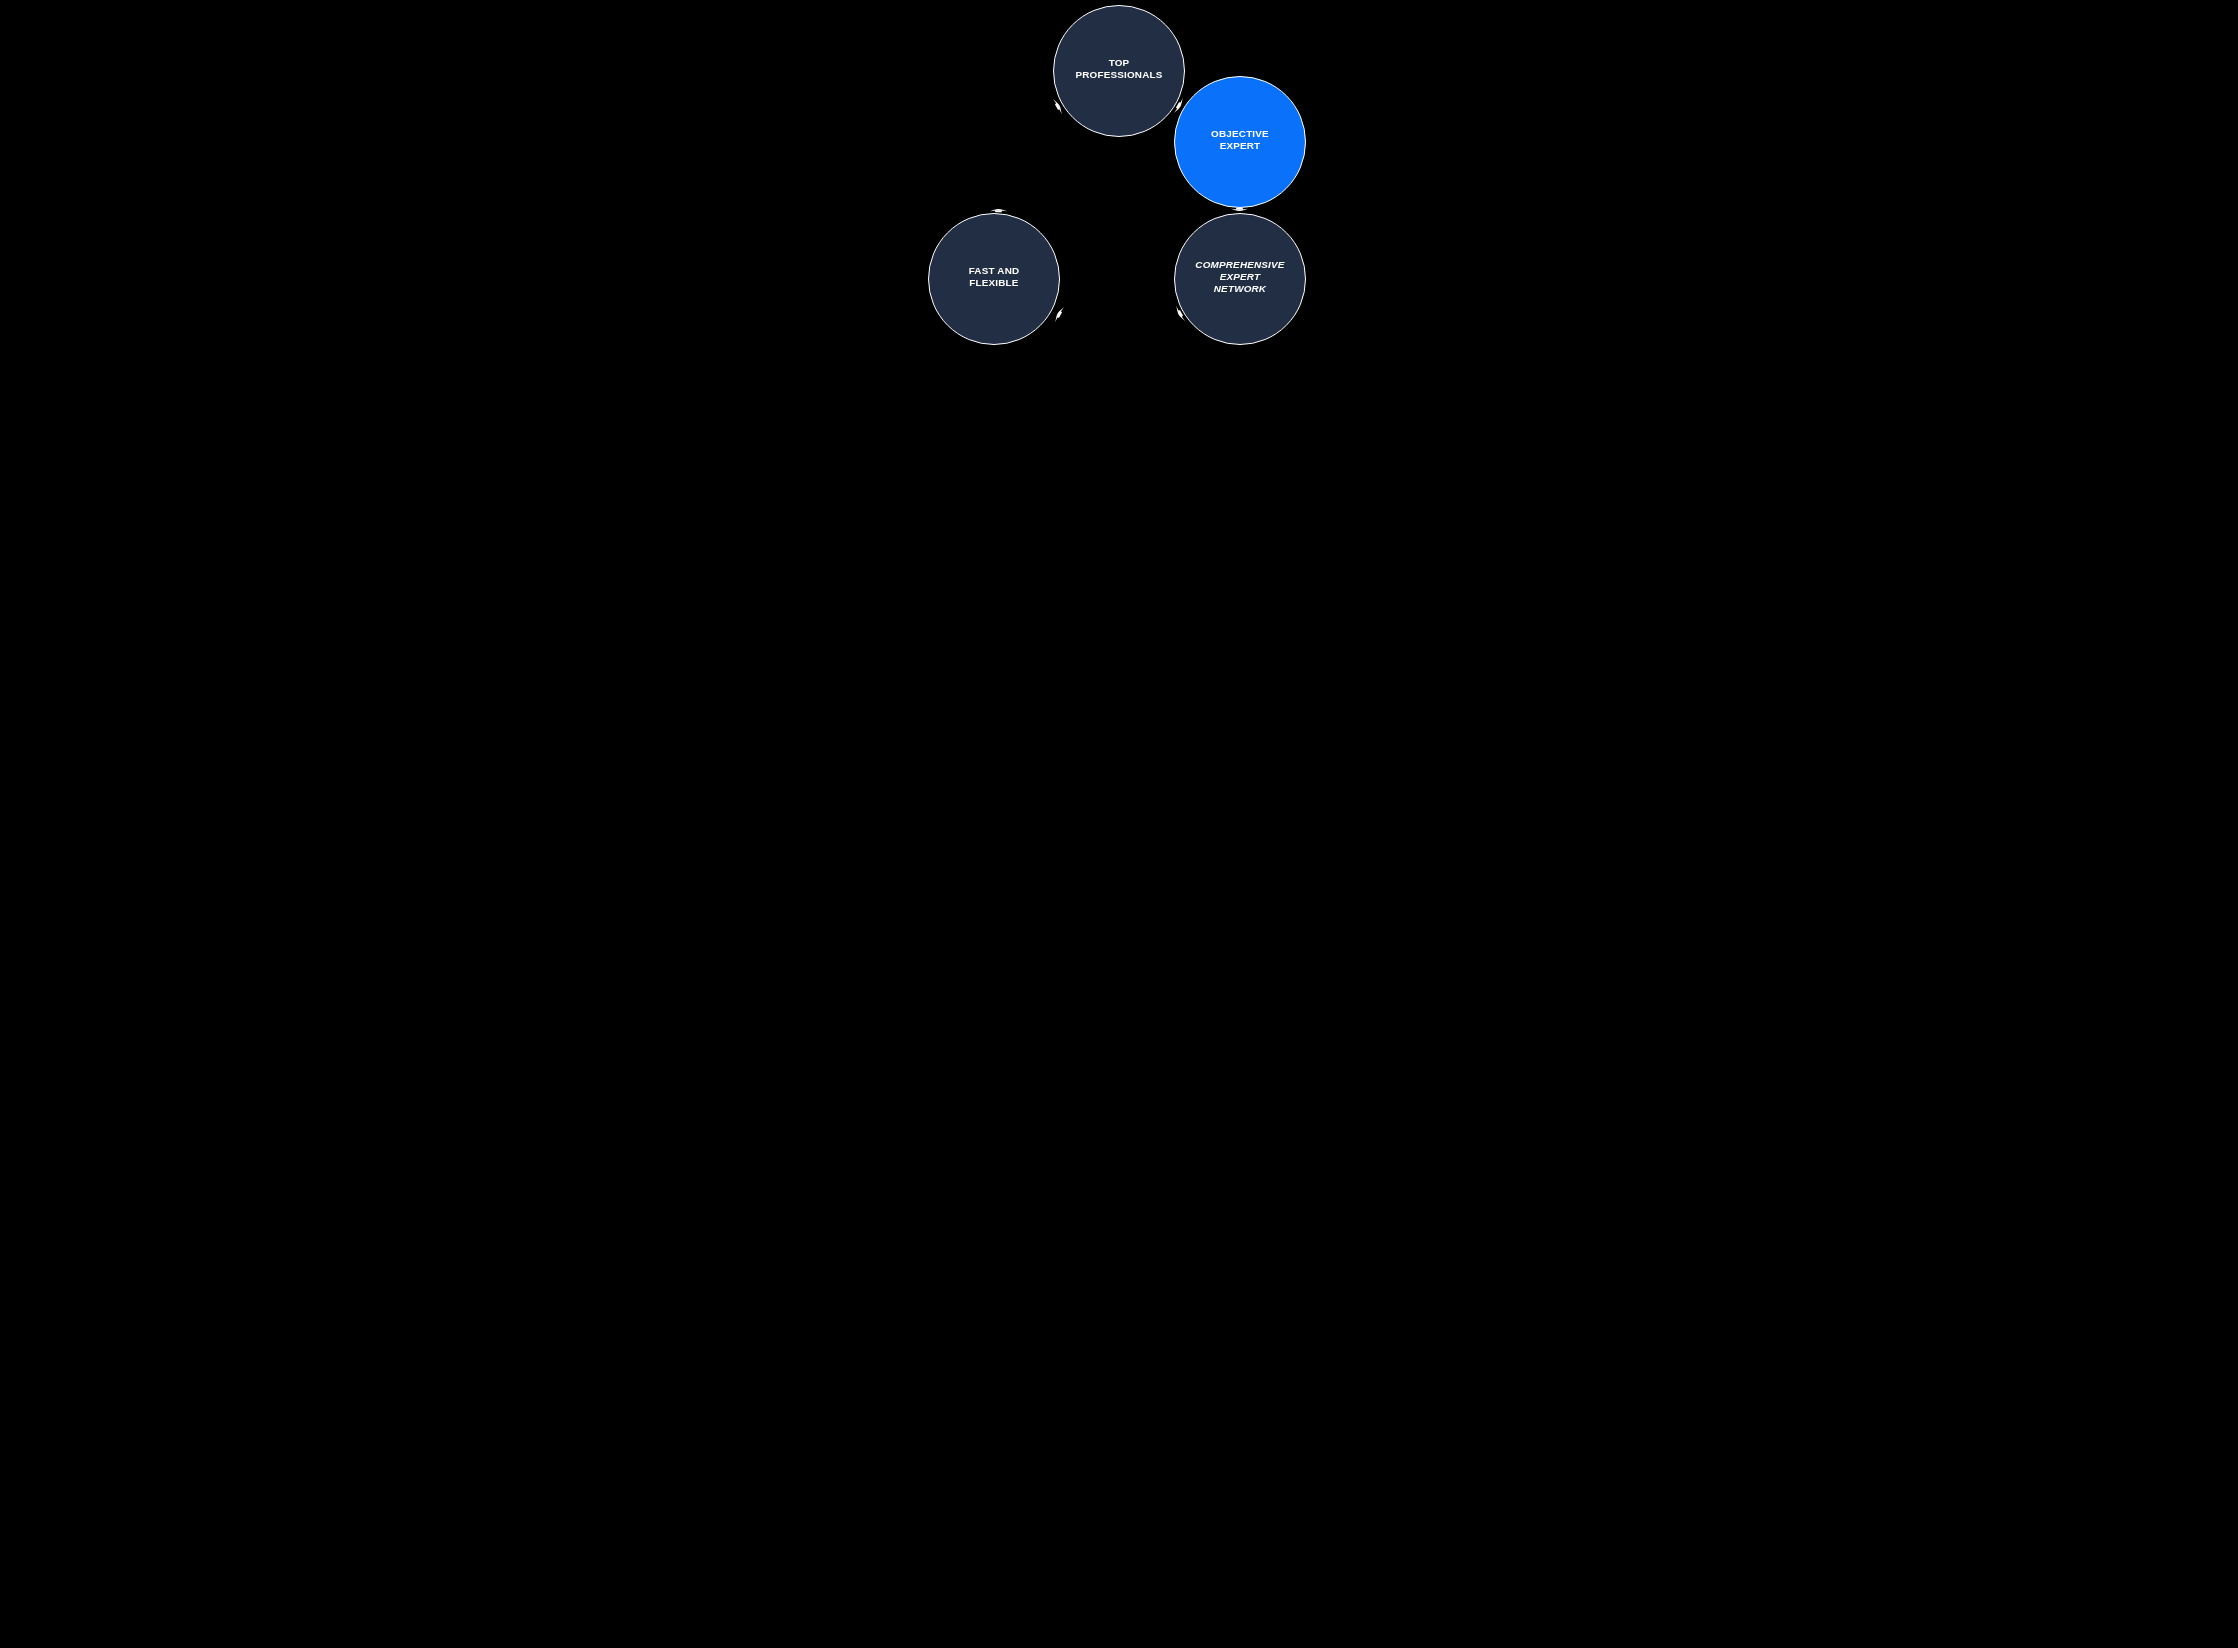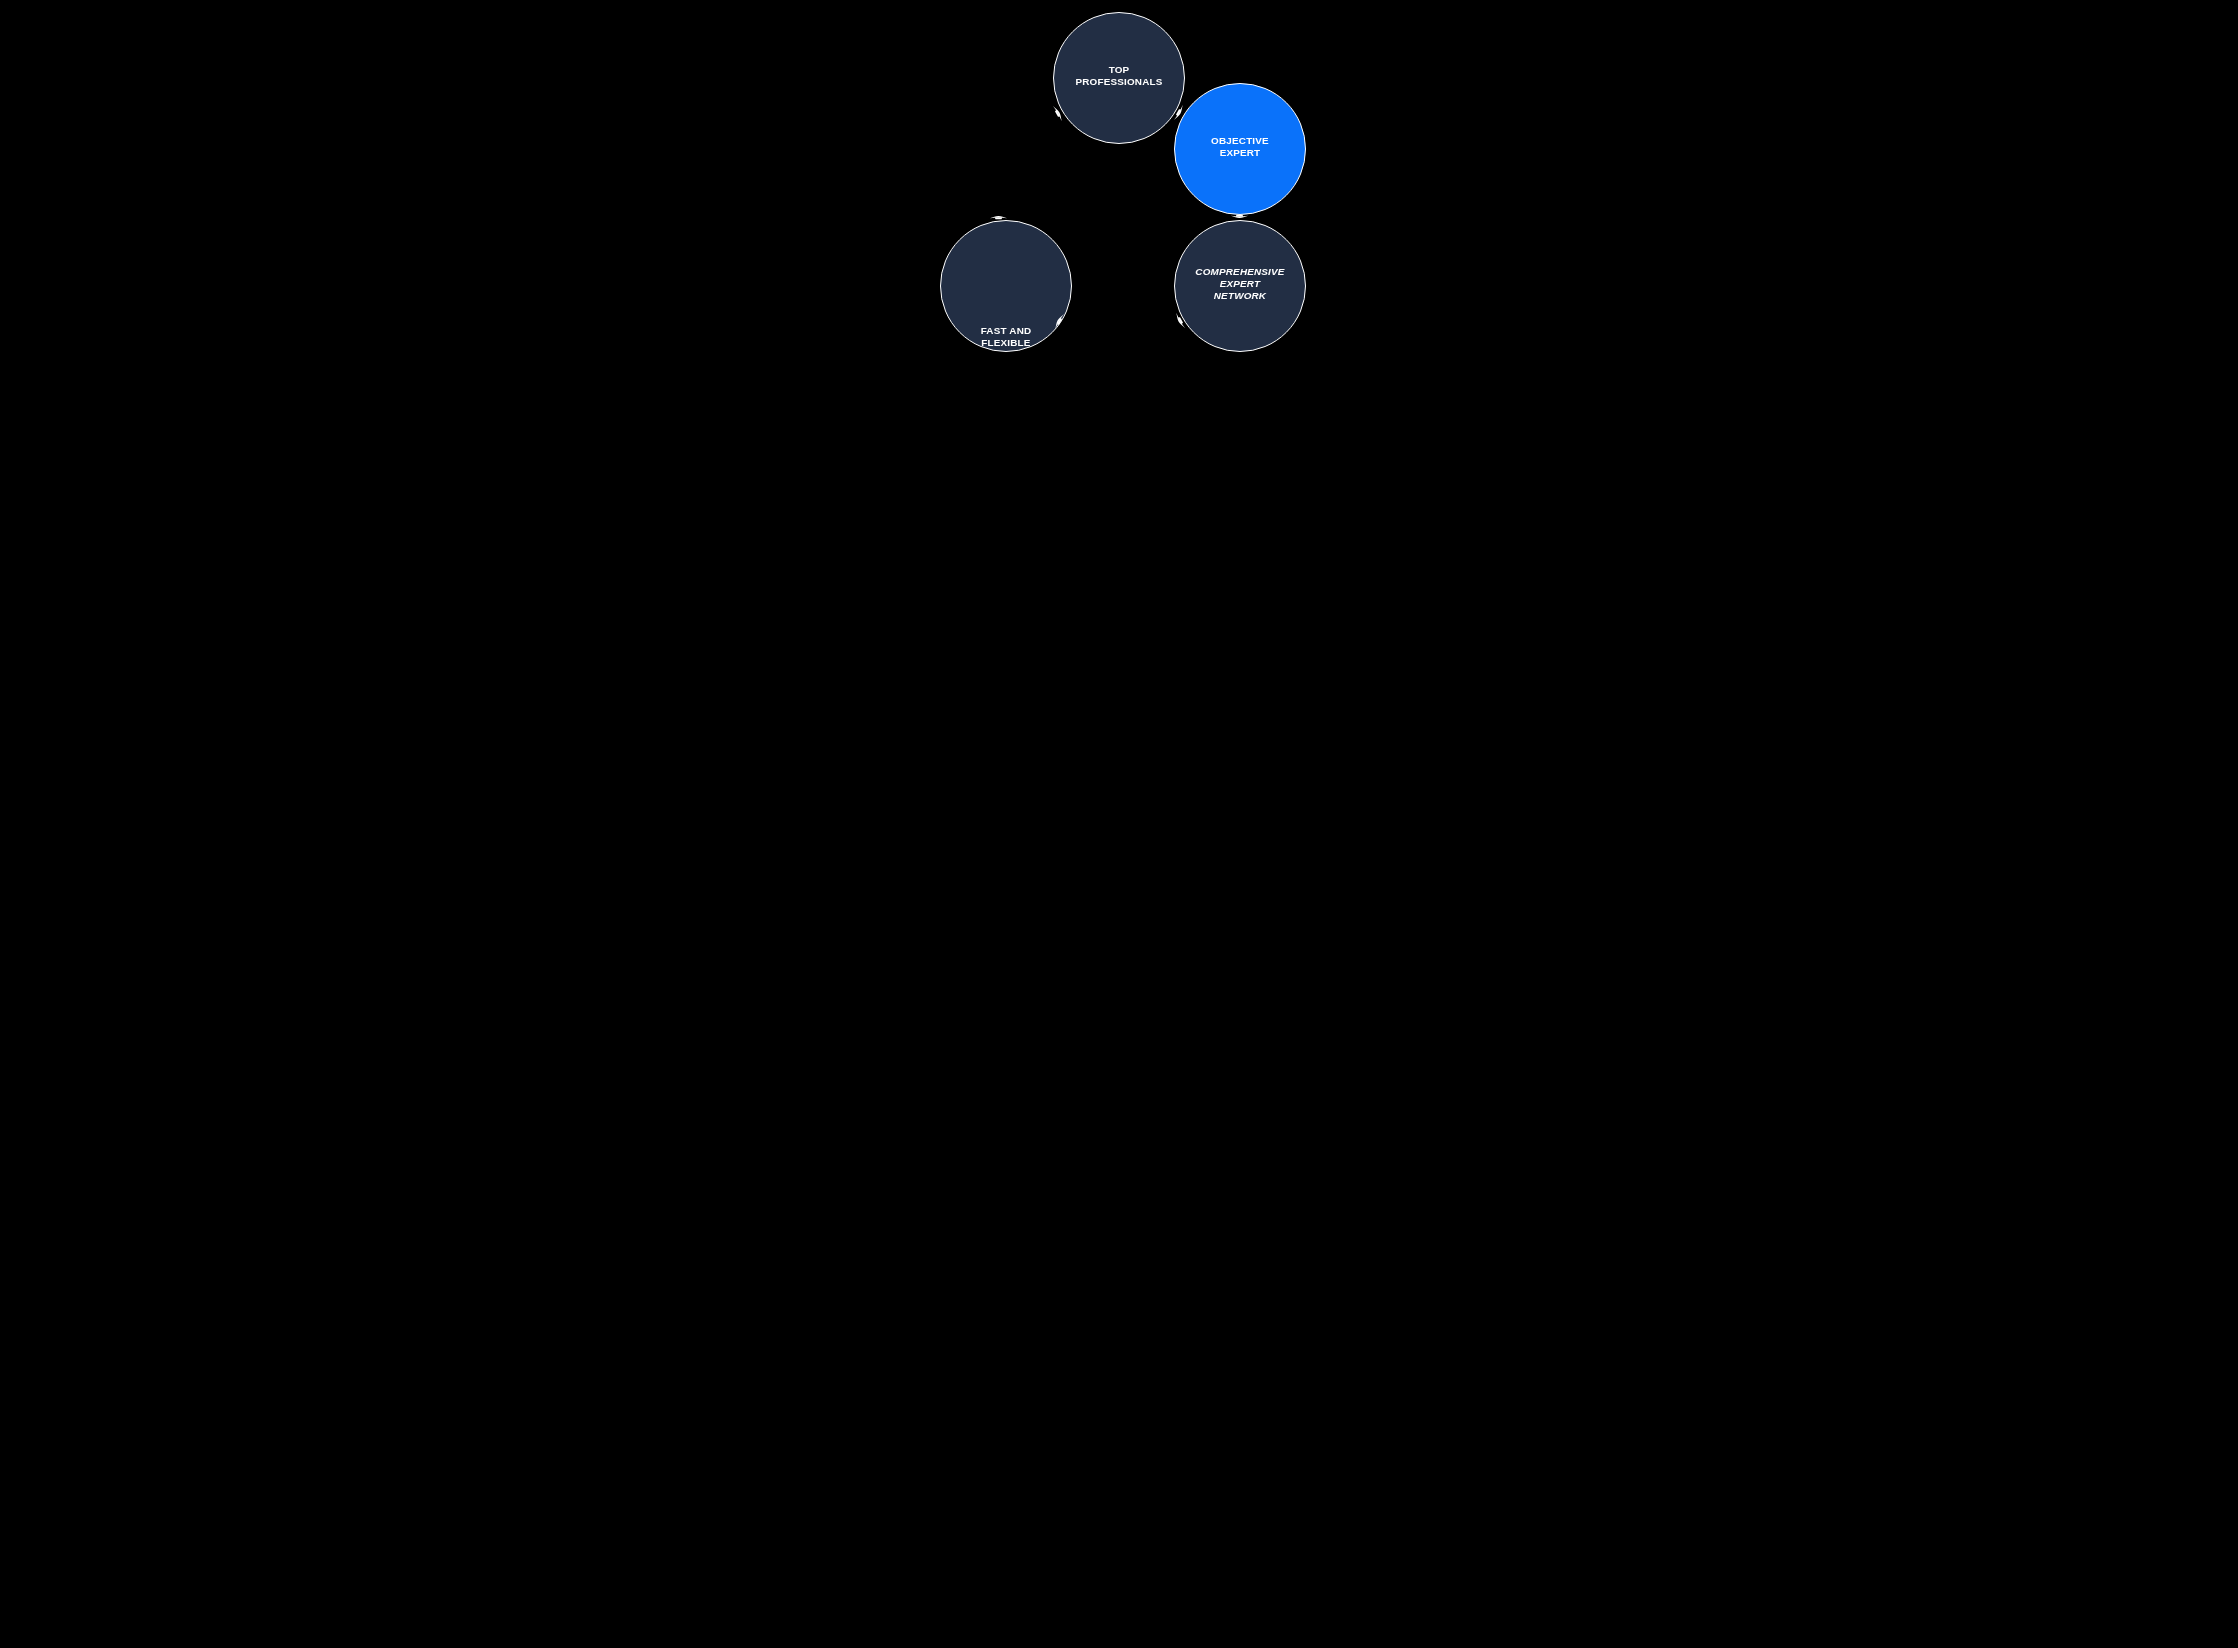--- a/index.html
+++ b/index.html
@@ -4,21 +4,21 @@
 <style>
   html, body {
     margin: 0;
     padding: 0;
     background: #000000;
   }
   .stage {
     position: relative;
     width: 566px;
     height: 412px;
-    margin: 11px auto;
+    margin: 4px auto;
     overflow: hidden;
     font-family: "Liberation Sans", sans-serif;
   }
   .node {
     position: absolute;
     width: 132px;
     height: 132px;
     box-sizing: border-box;
     border: 1.1px solid #ffffff;
     border-radius: 50%;
@@ -35,21 +35,21 @@
     letter-spacing: 0.2px;
     white-space: pre-line;
     transform: translateY(-1.8px);
     padding: 0 6.3px;
   }
   
   .pos-top          { left: 217px; top: 0.9px; }
   .pos-top-right    { left: 338px; top: 72px; }
   .pos-bottom-right { left: 338px; top: 209px; }
   .pos-bottom       { left: 217px; top: 279px; }
-  .pos-bottom-left  { left: 104px; top: 209px; align-items: flex-end; }
+  .pos-bottom-left  { left: 92px; top: 209px; }
   .pos-top-left     { left: 95px; top: 72px; }
 
   
   .arrow {
     position: absolute;
     width: 19px;
     height: 8px;
     color: #ffffff;
   }
   .arrow svg { display: block; width: 100%; height: 100%; }

